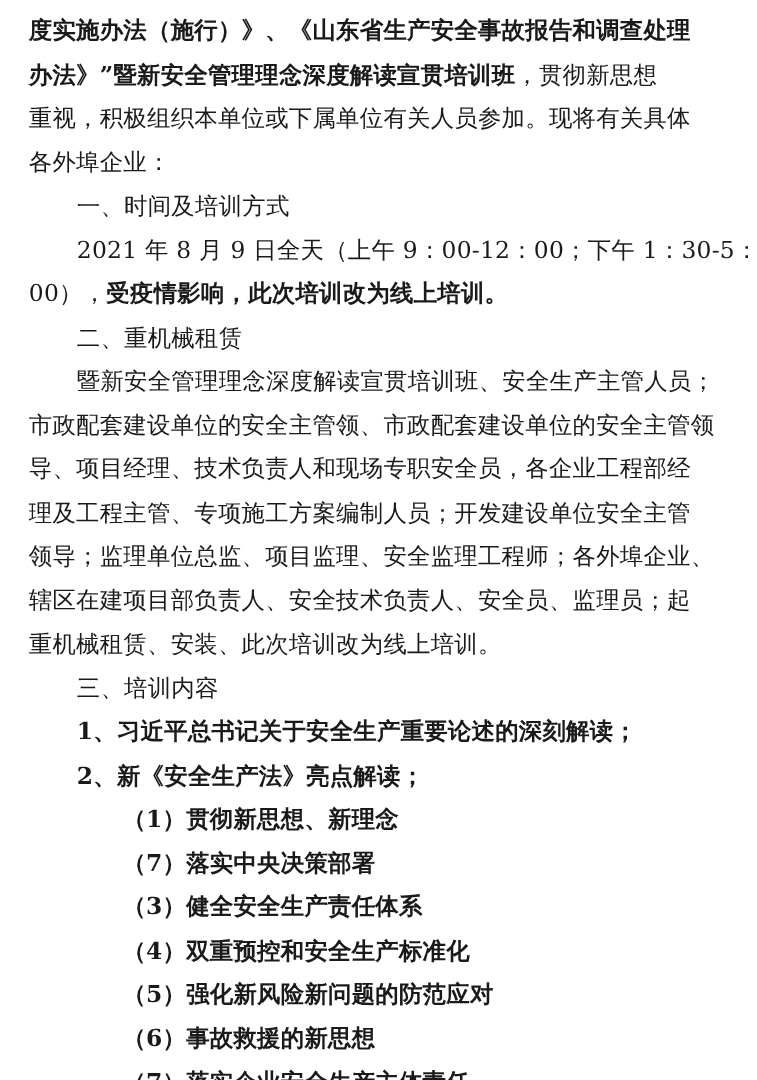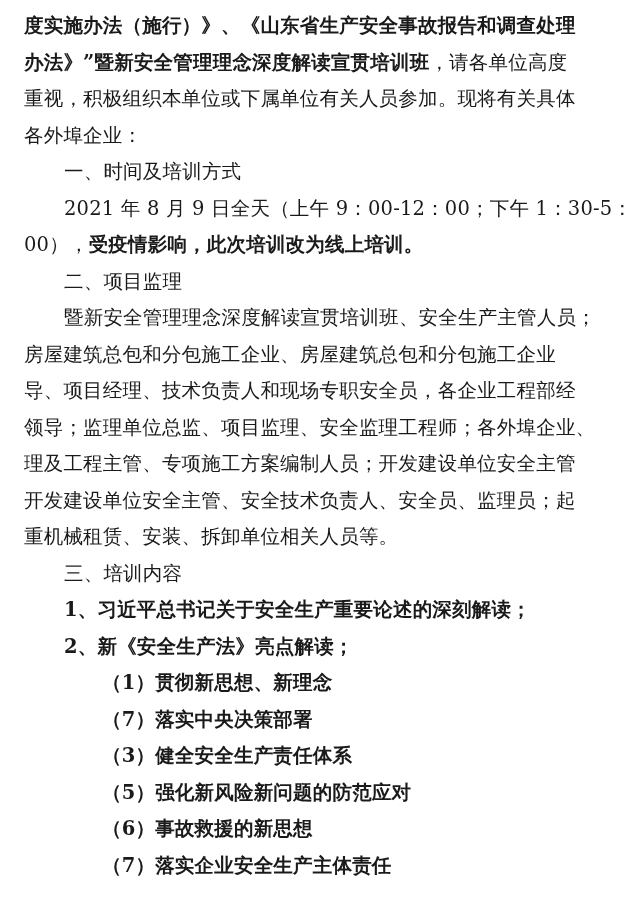--- a/index.html
+++ b/index.html
@@ -37,37 +37,38 @@
     padding-left: 78px;
     font-weight: bold;
   }
 </style>
 </head>
 <body>
 
 <div class="page">
   <div id="doc-body">
       <div class="line bold">度实施办法（施行）》、《山东省生产安全事故报告和调查处理</div>
-      <div class="line"><span class="bold">办法》”暨新安全管理理念深度解读宣贯培训班</span><span>，请各单位高度</span></div>
+      <div class="line"><span class="bold">办法》”暨新安全管理理念深度解读宣贯培训班</span><span>，贯彻新思想</span></div>
       <div class="line">重视，积极组织本单位或下属单位有关人员参加。现将有关具体</div>
       <div class="line">各外埠企业：</div>
       <div class="line indent-1">一、时间及培训方式</div>
       <div class="line indent-1">2021 年 8 月 9 日全天（上午 9：00-12：00；下午 1：30-5：</div>
       <div class="line"><span>00），</span><span class="bold">受疫情影响，此次培训改为线上培训。</span></div>
-      <div class="line indent-1">二、项目监理</div>
+      <div class="line indent-1">二、重机械租赁</div>
       <div class="line indent-1">暨新安全管理理念深度解读宣贯培训班、安全生产主管人员；</div>
-      <div class="line">房屋建筑总包和分包施工企业、房屋建筑总包和分包施工企业</div>
+      <div class="line">市政配套建设单位的安全主管领、市政配套建设单位的安全主管领</div>
       <div class="line">导、项目经理、技术负责人和现场专职安全员，各企业工程部经</div>
+      <div class="line">理及工程主管、专项施工方案编制人员；开发建设单位安全主管</div>
       <div class="line">领导；监理单位总监、项目监理、安全监理工程师；各外埠企业、</div>
-      <div class="line">理及工程主管、专项施工方案编制人员；开发建设单位安全主管</div>
-      <div class="line">开发建设单位安全主管、安全技术负责人、安全员、监理员；起</div>
-      <div class="line">重机械租赁、安装、拆卸单位相关人员等。</div>
+      <div class="line">辖区在建项目部负责人、安全技术负责人、安全员、监理员；起</div>
+      <div class="line">重机械租赁、安装、此次培训改为线上培训。</div>
       <div class="line indent-1">三、培训内容</div>
       <div class="line bold indent-1">1、习近平总书记关于安全生产重要论述的深刻解读；</div>
       <div class="line bold indent-1">2、新《安全生产法》亮点解读；</div>
       <div class="line indent-2">（1）贯彻新思想、新理念</div>
       <div class="line indent-2">（7）落实中央决策部署</div>
       <div class="line indent-2">（3）健全安全生产责任体系</div>
+      <div class="line indent-2">（4）双重预控和安全生产标准化</div>
       <div class="line indent-2">（5）强化新风险新问题的防范应对</div>
       <div class="line indent-2">（6）事故救援的新思想</div>
       <div class="line indent-2">（7）落实企业安全生产主体责任</div>
     </div>
 </div>
 
 </body></html>

